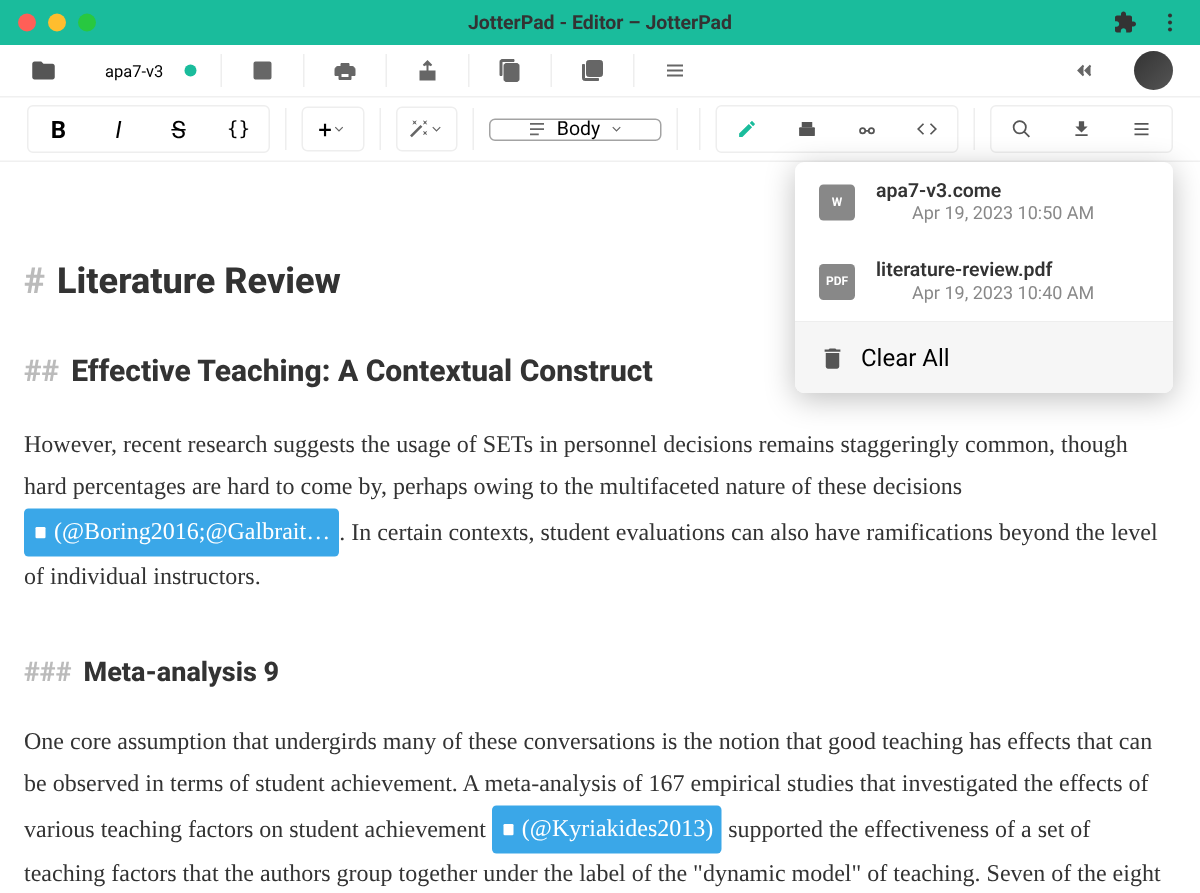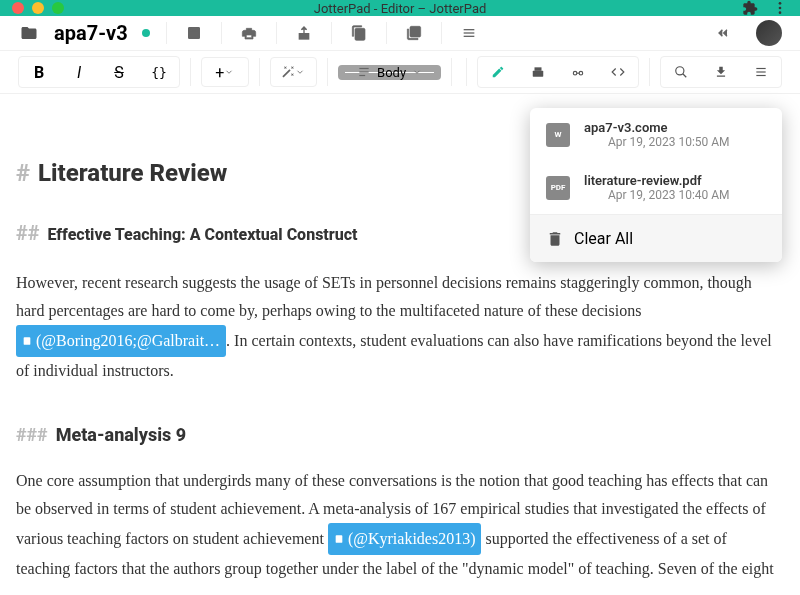--- a/index.html
+++ b/index.html
@@ -1,50 +1,50 @@
 <!DOCTYPE html>
 <html><head>
 <meta charset="utf-8">
 <style>
 * { box-sizing: border-box; margin: 0; padding: 0; }
 body { font-family: -apple-system, BlinkMacSystemFont, "Segoe UI", Roboto, sans-serif; width: 800px; height: 595px; overflow: hidden; background: #fff; position: relative; }
 
-.titlebar { height: 16px; background: #1abc9c; display: flex; align-items: center; padding: 0 12px; position: relative; }
+.titlebar { height: 30px; background: #1abc9c; display: flex; align-items: center; padding: 0 12px; position: relative; font-weight: bold; }
 .traffic-lights { display: flex; gap: 8px; }
 .traffic-light { width: 12px; height: 12px; border-radius: 50%; }
 .tl-red { background: #ff5f57; } .tl-yellow { background: #ffbd2e; } .tl-green { background: #28c840; }
 .window-title { position: absolute; left: 50%; transform: translateX(-50%); font-size: 13px; color: #333; }
 .titlebar-right { margin-left: auto; display: flex; gap: 14px; align-items: center; }
 .titlebar-ic { width: 16px; height: 16px; fill: #333; cursor: pointer; }
 
 .toolbar1 { height: 34px; display: flex; align-items: center; padding: 0 18px; gap: 10px; }
 .folder-ic { width: 18px; height: 18px; fill: #555; }
-.doc-title { font-weight: 700; font-size: 20px; margin-left: 4px; }
+.doc-title { font-weight: 400; font-size: 11px; margin-left: 20px; }
 .dot-badge { width: 8px; height: 8px; border-radius: 50%; background: #1abc9c; margin-left: 4px; }
 .tb-sep { width: 1px; height: 22px; background: #eee; margin: 0 6px; }
 .tb-ic-btn { width: 22px; height: 22px; display: flex; align-items: center; justify-content: center; cursor: pointer; }
 .tb-ic { width: 16px; height: 16px; fill: #666; stroke: #666; }
 .tb-spacer { flex: 1; }
 .avatar { width: 26px; height: 26px; border-radius: 50%; background: linear-gradient(135deg, #333, #555); margin-left: 12px; }
 
 .toolbar2 { height: 44px; display: flex; align-items: center; padding: 0 18px; gap: 6px; border-top: 1px solid #f0f0f0; border-bottom: 1px solid #f0f0f0; }
 .fmt-btn { width: 40px; height: 30px; display: flex; align-items: center; justify-content: center; border-radius: 4px; cursor: pointer; }
 .fmt-group { display: flex; border: 1px solid #eee; border-radius: 4px; }
 .fmt-group .fmt-btn { border-radius: 0; }
 .divider-v { width: 1px; height: 28px; background: #eee; margin: 0 4px; }
-.body-dd { display: flex; align-items: center; gap: 6px; padding: 0 12px; height: 15px; border: 7px solid #a3a3a3; border-radius: 4px; font-size: 13px; cursor: pointer; }
+.body-dd { display: flex; align-items: center; gap: 6px; padding: 0 24px; height: 15px; border: 1px solid #a3a3a3; border-radius: 4px; font-size: 13px; cursor: pointer; }
 .right-tools { margin-left: auto; display: flex; align-items: center; gap: 6px; }
 
 .content { padding: 30px 16px 0 16px; font-size: 16px; line-height: 1.75; color: #333; height: calc(100% - 108px); overflow: hidden; position: relative; }
 .h1-row { display: flex; align-items: baseline; gap: 8px; margin-bottom: 22px; }
 .md-mark { color: #bbb; font-weight: 800; font-size: 24px; }
 .h1-text { font-weight: 800; font-size: 24px; margin-top: 28px; }
 .h2-row { display: flex; align-items: baseline; gap: 8px; margin-bottom: 18px; margin-top: 12px; }
 .md-mark2 { color: #bbb; font-weight: 800; font-size: 20px; }
-.h2-text { font-weight: 800; font-size: 16px; }
+.h2-text { font-weight: 800; font-size: 20px; }
 .h3-row { display: flex; align-items: baseline; gap: 8px; margin-bottom: 16px; margin-top: 34px; }
 .md-mark3 { color: #bbb; font-weight: 800; font-size: 18px; }
 .h3-text { font-weight: 800; font-size: 18px; }
 .para { margin-bottom: 18px; font-family: Liberation Serif, serif; }
 .cite-chip { display: inline-flex; align-items: center; gap: 4px; background: #3aa7e8; color: #fff; font-size: 16px; padding: 2px 6px; border-radius: 3px; vertical-align: baseline; }
 .cite-chip svg { width: 10px; height: 10px; fill: #fff; }
 .squiggle { text-decoration: underline wavy #e74c3c; text-decoration-thickness: 1px; }
 
 .dropdown-panel { position: absolute; top: 108px; right: 18px; width: 252px; background: #fff; border-radius: 6px; box-shadow: 0 4px 20px rgba(0,0,0,0.25); z-index: 100; overflow: hidden; }
 .dd-item { display: flex; align-items: center; gap: 14px; padding: 12px 16px; cursor: pointer; }

